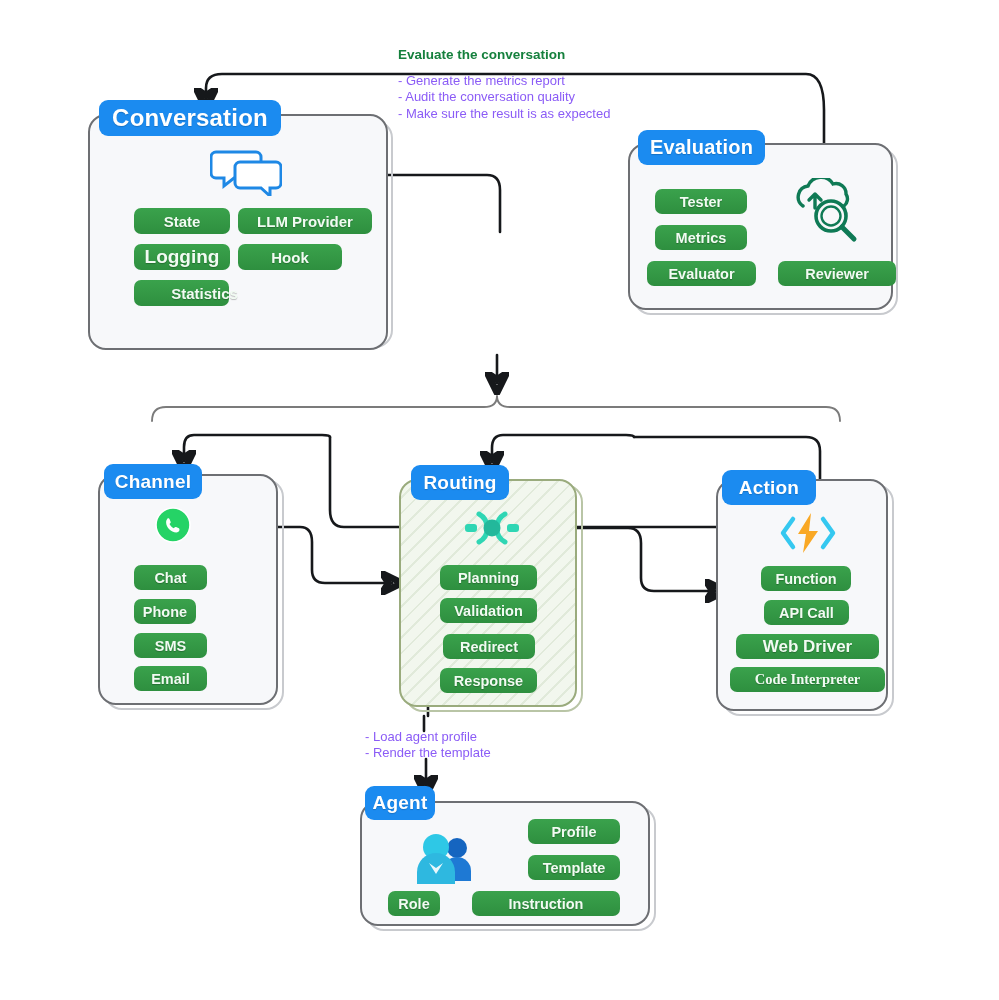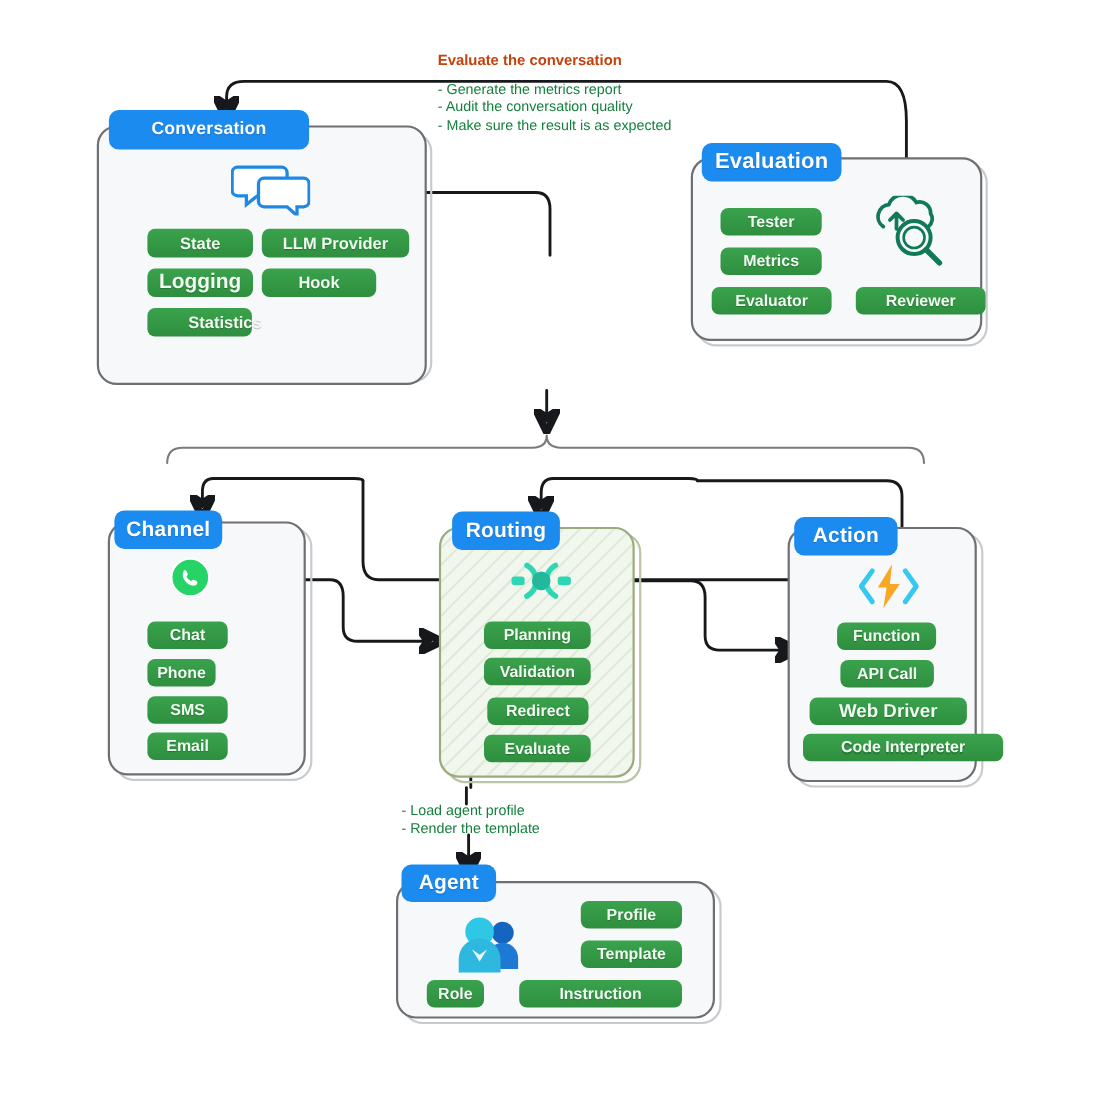--- a/index.html
+++ b/index.html
@@ -70,27 +70,27 @@
     text-shadow: 0 1px 1px rgba(0,0,0,0.25);
     white-space: nowrap;
     z-index: 16;
   }
 
   
   .anno { position: absolute; z-index: 22; }
   .anno-title {
     font-weight: bold;
     font-size: 13.5px;
-    color: #c2410c;
+    color: #15803d;
     white-space: nowrap;
   }
   .anno-list { margin-top: 11px; }
   .anno-line {
     font-size: 13px;
-    color: #15803d;
+    color: #8b5cf6;
     line-height: 16.4px;
     white-space: nowrap;
   }
 
   .icon { position: absolute; z-index: 18; }
 </style>
 </head>
 <body>
 
 <div id="stage">
@@ -121,21 +121,21 @@
     <path d="M521,528 L628,528 Q641,528 641,543 L641,578 Q641,591 654,591 L716,591" marker-end="url(#ah)"></path>
 
     <path d="M634,437 L806,437 Q820,437 820,451 L820,509 Q820,527 806,527 L521,527"></path>
 
     <path d="M428,531 L428,716 M424,716 L424,731"></path>
     <path d="M426,759 L426,786" marker-end="url(#ah)"></path>
   </svg>
 
   <div class="panel-shadow" style="left:93px; top:120px; width:300px; height:228px;"></div>
   <div class="panel" style="left:88px; top:114px; width:300px; height:236px;"></div>
-  <div class="hdr" style="left:99px; top:100px; width:182px; height:36px; font-size:16px;">Conversation</div>
+  <div class="hdr" style="left:99px; top:100px; width:182px; height:36px; font-size:24px;">Conversation</div>
 
   <div class="icon" style="left:210px; top:148px;">
     <svg width="72" height="48" viewBox="0 0 72 48">
       <path d="M6,4 h40 a5,5 0 0 1 5,5 v16 a5,5 0 0 1 -5,5 h-22 l-10,8 v-8 h-8 a5,5 0 0 1 -5,-5 v-16 a5,5 0 0 1 5,-5 z" fill="#ffffff" stroke="#1e88e5" stroke-width="3"></path>
       <path d="M30,14 h36 a5,5 0 0 1 5,5 v16 a5,5 0 0 1 -5,5 h-6 v8 l-9,-8 h-21 a5,5 0 0 1 -5,-5 v-16 a5,5 0 0 1 5,-5 z" fill="#ffffff" stroke="#1e88e5" stroke-width="3"></path>
     </svg>
   </div>
 
   <div class="pill" style="left:134px; top:208px; width:96px; height:26px; font-size:15px;">State</div>
   <div class="pill" style="left:238px; top:208px; width:134px; height:26px; font-size:15px;">LLM Provider</div>
@@ -201,47 +201,47 @@
       <path d="M46,37 a16,16 0 0 1 0,-28" fill="none" stroke="#2fd6b4" stroke-width="5" stroke-linecap="round"></path>
       <circle cx="33" cy="23" r="8.5" fill="#23b89b"></circle>
       <rect x="6" y="19" width="12" height="8" rx="3" fill="#2fd6b4"></rect>
       <rect x="48" y="19" width="12" height="8" rx="3" fill="#2fd6b4"></rect>
     </svg>
   </div>
 
   <div class="pill" style="left:440px; top:565px; width:97px; height:25px; font-size:14.5px;">Planning</div>
   <div class="pill" style="left:440px; top:598px; width:97px; height:25px; font-size:14.5px;">Validation</div>
   <div class="pill" style="left:443px; top:634px; width:92px; height:25px; font-size:14.5px;">Redirect</div>
-  <div class="pill" style="left:440px; top:668px; width:97px; height:25px; font-size:14.5px;">Evaluate</div>
+  <div class="pill" style="left:440px; top:668px; width:97px; height:25px; font-size:14.5px;">Response</div>
 
   <div class="panel-shadow" style="left:722px; top:484px; width:172px; height:232px;"></div>
   <div class="panel" style="left:716px; top:479px; width:172px; height:232px;"></div>
   <div class="hdr" style="left:722px; top:470px; width:94px; height:35px; font-size:19px;">Action</div>
 
   <div class="icon" style="left:778px; top:509px;">
     <svg width="60" height="48" viewBox="0 0 60 48">
       <path d="M15,10 L5,24 L15,38" fill="none" stroke="#35c8f0" stroke-width="4.5" stroke-linecap="round" stroke-linejoin="round"></path>
       <path d="M45,10 L55,24 L45,38" fill="none" stroke="#35c8f0" stroke-width="4.5" stroke-linecap="round" stroke-linejoin="round"></path>
       <path d="M33,4 L20,25 L28,25 L25,44 L40,22 L31,22 Z" fill="#f9a825"></path>
     </svg>
   </div>
 
   <div class="pill" style="left:761px; top:566px; width:90px; height:25px; font-size:14.5px;">Function</div>
   <div class="pill" style="left:764px; top:600px; width:85px; height:25px; font-size:14.5px;">API Call</div>
   <div class="pill" style="left:736px; top:634px; width:143px; height:25px; font-size:17px;">Web Driver</div>
-  <div class="pill" style="left:730px; top:667px; width:182px; height:25px; font-size:14.5px;">Code Interpreter</div>
+  <div class="pill" style="left:730px; top:667px; width:155px; height:25px; font-size:14.5px;font-family:Liberation Serif, serif;">Code Interpreter</div>
 
   <div class="anno" style="left:365px; top:729px;">
     <div class="anno-line">- Load agent profile</div>
     <div class="anno-line">- Render the template</div>
   </div>
 
   <div class="panel-shadow" style="left:366px; top:806px; width:290px; height:125px;"></div>
   <div class="panel" style="left:360px; top:801px; width:290px; height:125px;"></div>
-  <div class="hdr" style="left:365px; top:786px; width:86px; height:34px; font-size:19px;">Agent</div>
+  <div class="hdr" style="left:365px; top:786px; width:70px; height:34px; font-size:19px;">Agent</div>
 
   <div class="icon" style="left:413px; top:830px;">
     <svg width="62" height="56" viewBox="0 0 62 56">
       <circle cx="44" cy="18" r="10" fill="#1565c0"></circle>
       <path d="M30,51 v-10 a14,14 0 0 1 28,0 v10 z" fill="#1e79d4"></path>
       <circle cx="23" cy="17" r="13" fill="#2ec8e6"></circle>
       <path d="M4,54 v-12 a19,19 0 0 1 38,0 v12 z" fill="#2eb8e0"></path>
       <path d="M16,33 L23,44 L30,33 L23,38 Z" fill="#eaf7fb"></path>
     </svg>
   </div>

